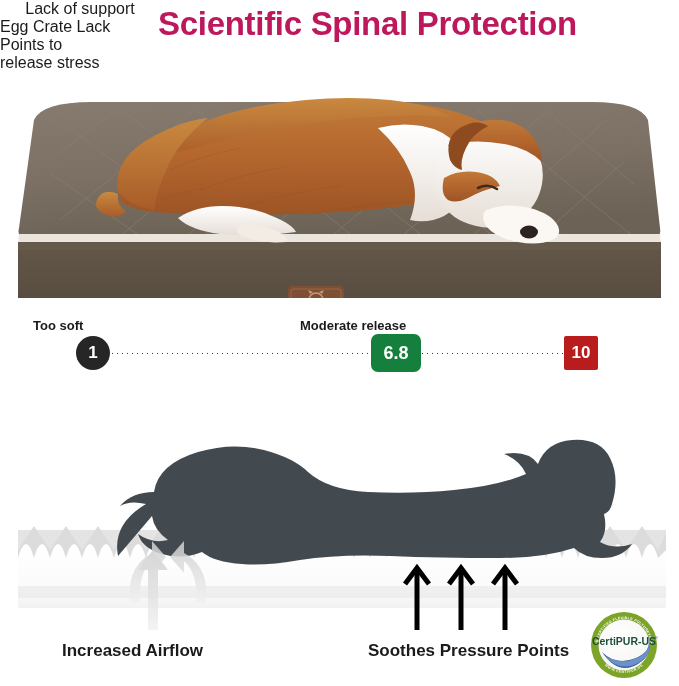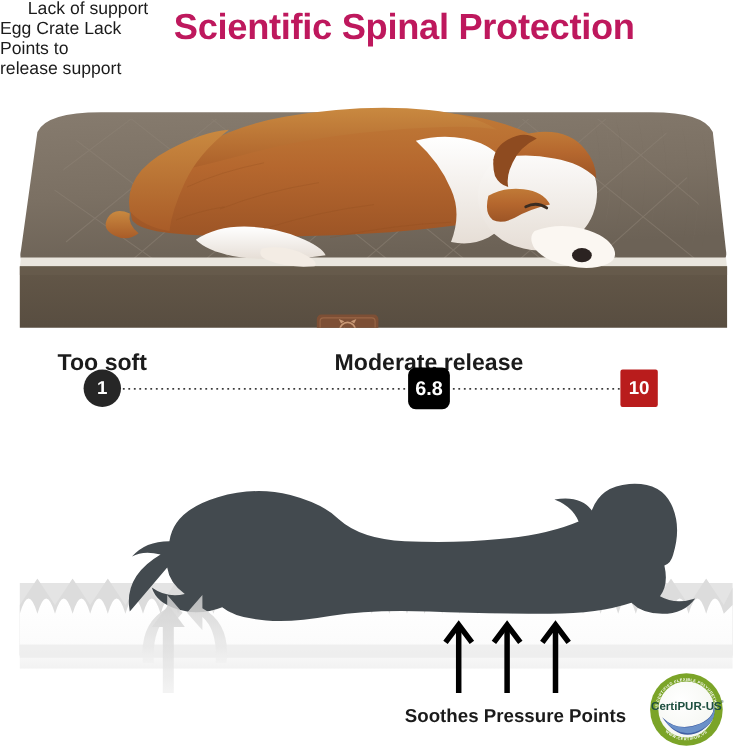--- a/index.html
+++ b/index.html
@@ -19,39 +19,39 @@
     padding-left:28px;
   }
 
   
   .photo{position:absolute;left:0;top:50px;width:679px;height:248px;}
   .photo svg{display:block;width:679px;height:248px;}
 
   
   .scale{position:absolute;left:0;top:308px;width:679px;height:104px;}
   .scale .toplab{
-    position:absolute;top:10px;font-size:21px;font-weight:bold;
-    text-align:center;white-space:nowrap;color:#1b1b1b;
+    position:absolute;top:10px;font-size:13px;font-weight:bold;
+    text-align:left;white-space:nowrap;color:#1b1b1b;
   }
   .dotline{
     position:absolute;top:352px;left:100px;width:480px;height:3px;
     background-image:radial-gradient(circle,#3a3a3a 0.9px,transparent 1px);
     background-size:5px 3px;background-repeat:repeat-x;
   }
   .marker{
     position:absolute;display:flex;align-items:center;justify-content:center;
     color:#ffffff;font-weight:bold;z-index:3;
   }
   .m-one{
     left:76px;top:336px;width:34px;height:34px;border-radius:50%;
     background:#262626;font-size:17px;
   }
   .m-mid{
-    left:371px;top:334px;width:38px;height:38px;border-radius:7px;
-    background:#000000;font-size:18px;
+    left:371px;top:334px;width:50px;height:38px;border-radius:7px;
+    background:#15803d;font-size:18px;
   }
   .m-ten{
     left:564px;top:336px;width:34px;height:34px;border-radius:2px;
     background:#b91c1c;font-size:17px;
   }
 
   
   .diagram{position:absolute;left:0;top:418px;width:679px;height:215px;}
   .diagram svg{display:block;width:679px;height:215px;}
 
@@ -207,21 +207,21 @@
 
   <div class="dotline"></div>
 
   <div class="marker m-one">1</div>
   <div class="marker m-mid">6.8</div>
   <div class="marker m-ten">10</div>
 
   <div class="botlab" style="left:13px;top:373px;width:160px;text-align:center;">Lack of support</div>
   <div class="botlab" style="left:305px;top:378px;width:170px;">Egg Crate Lack</div>
   <div class="botlab" style="left:511px;top:373px;width:140px;">Points to</div>
-  <div class="botlab" style="left:511px;top:391px;width:140px;">release support</div>
+  <div class="botlab" style="left:511px;top:391px;width:140px;">release stress</div>
 
   <div class="diagram">
     <svg viewBox="0 0 679 215" xmlns="http://www.w3.org/2000/svg">
       <defs>
         <linearGradient id="foamG" x1="0" y1="0" x2="0" y2="1">
           <stop offset="0%" stop-color="#ffffff"></stop>
           <stop offset="70%" stop-color="#fbfbfb"></stop>
           <stop offset="100%" stop-color="#f2f2f2"></stop>
         </linearGradient>
         <linearGradient id="arrowFade" x1="0" y1="1" x2="0" y2="0">
@@ -314,20 +314,21 @@
           <path d="M449,166 L461,150 L473,166" stroke-linejoin="miter"></path>
         </g>
         <g>
           <line x1="505" y1="212" x2="505" y2="152"></line>
           <path d="M493,166 L505,150 L517,166" stroke-linejoin="miter"></path>
         </g>
       </g>
     </svg>
   </div>
 
+  <div class="cap cap-air">Increased Airflow</div>
   <div class="cap cap-press">Soothes Pressure Points</div>
 
   <div class="badge">
     <svg viewBox="0 0 98 76" xmlns="http://www.w3.org/2000/svg">
       <defs>
         <path id="ringTop" d="M12,40 a26,26 0 0 1 52,0"></path>
         <path id="ringBot" d="M10,40 a28,28 0 0 0 56,0"></path>
         <radialGradient id="innerG" cx="0.4" cy="0.35" r="0.8">
           <stop offset="0%" stop-color="#ffffff"></stop>
           <stop offset="100%" stop-color="#f3f5ef"></stop>

